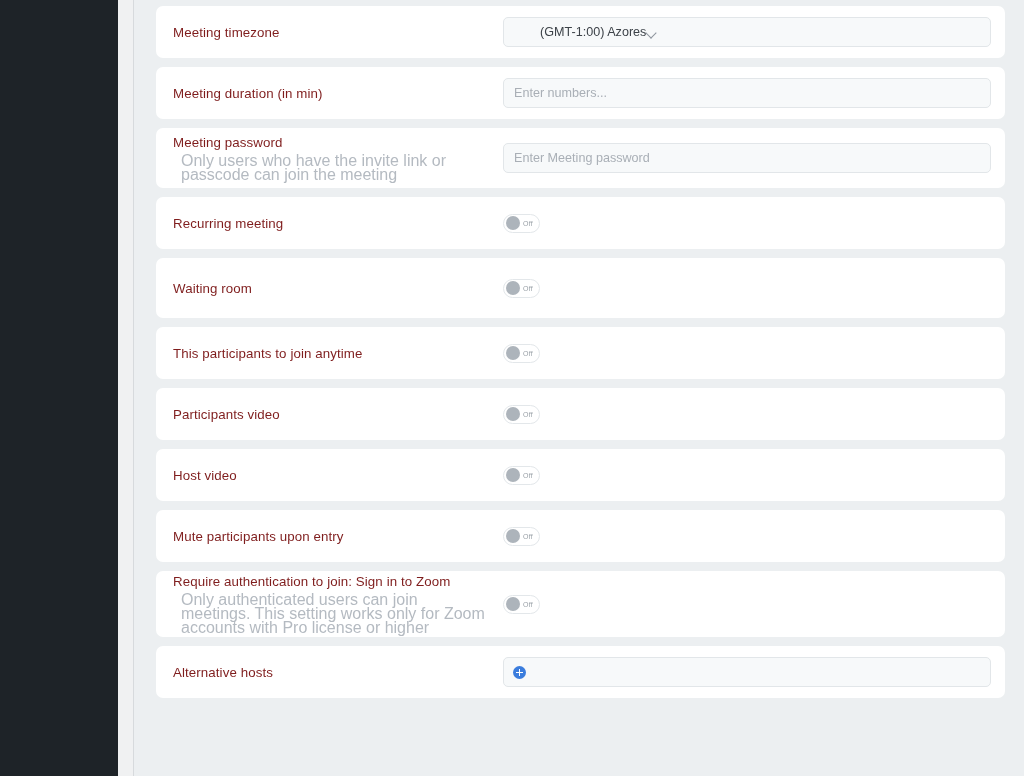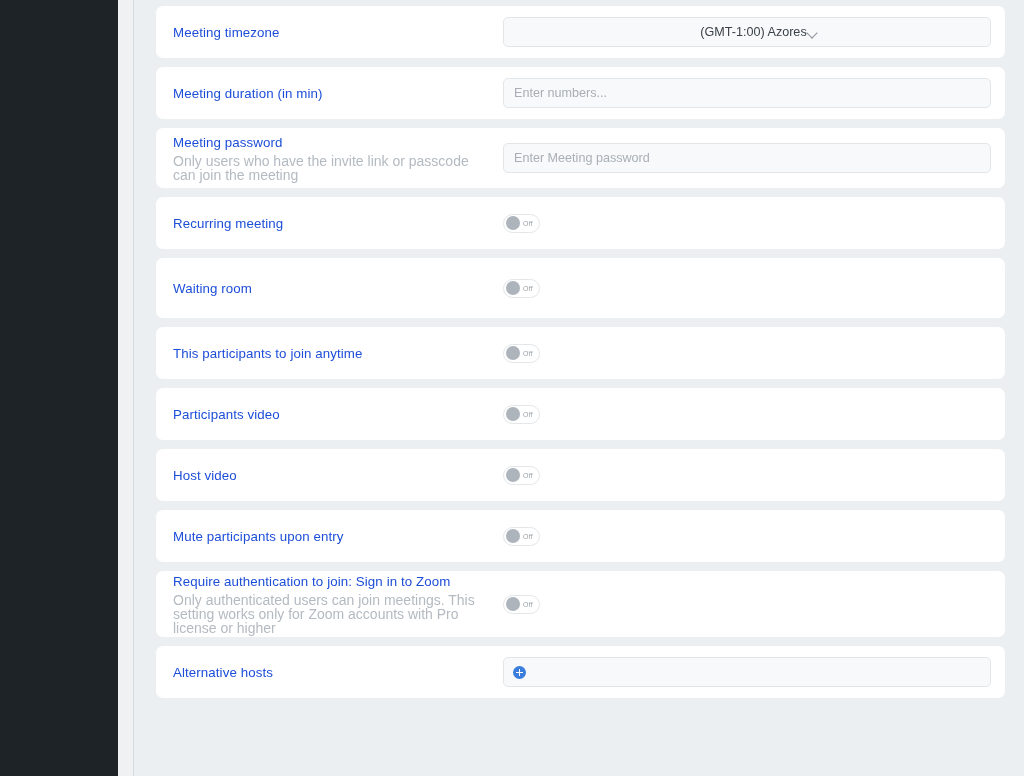--- a/index.html
+++ b/index.html
@@ -56,48 +56,49 @@
   .row.tall { min-height: 60px; }
   .row.xtall { min-height: 66px; }
 
   .labels {
     width: 330px;
     min-width: 330px;
     padding-right: 10px;
   }
   .label {
     font-size: 13.3px;
-    color: #1d4ed8;
+    color: #7f1d1d;
     line-height: 17px;
     letter-spacing: .1px;
     white-space: nowrap;
   }
   .desc {
-    font-size: 14px;
+    font-size: 16px;
     color: #b4bac1;
     line-height: 14px;
     margin-top: 3px;
     max-width: 308px;
+    margin-left: 8px;
   }
 
   .control { flex: 1; display: flex; align-items: center; }
 
   
   .field {
     width: 488px;
     height: 30px;
     background: #f7f9fa;
     border: 1px solid #e2e6e9;
     border-radius: 5px;
     display: flex;
     align-items: center;
     padding: 0 10px;
     font-size: 12.6px;
   }
-  .field.select { justify-content: center; padding-left: 36px; }
+  .field.select { justify-content: flex-start; padding-left: 36px; }
   .field .val { color: #3c4248; }
   .field .ph { color: #a9afb6; }
 
   .chev {
     width: 11px; height: 11px;
     position: relative;
     margin-right: 2px;
   }
   .chev::before {
     content: "";

